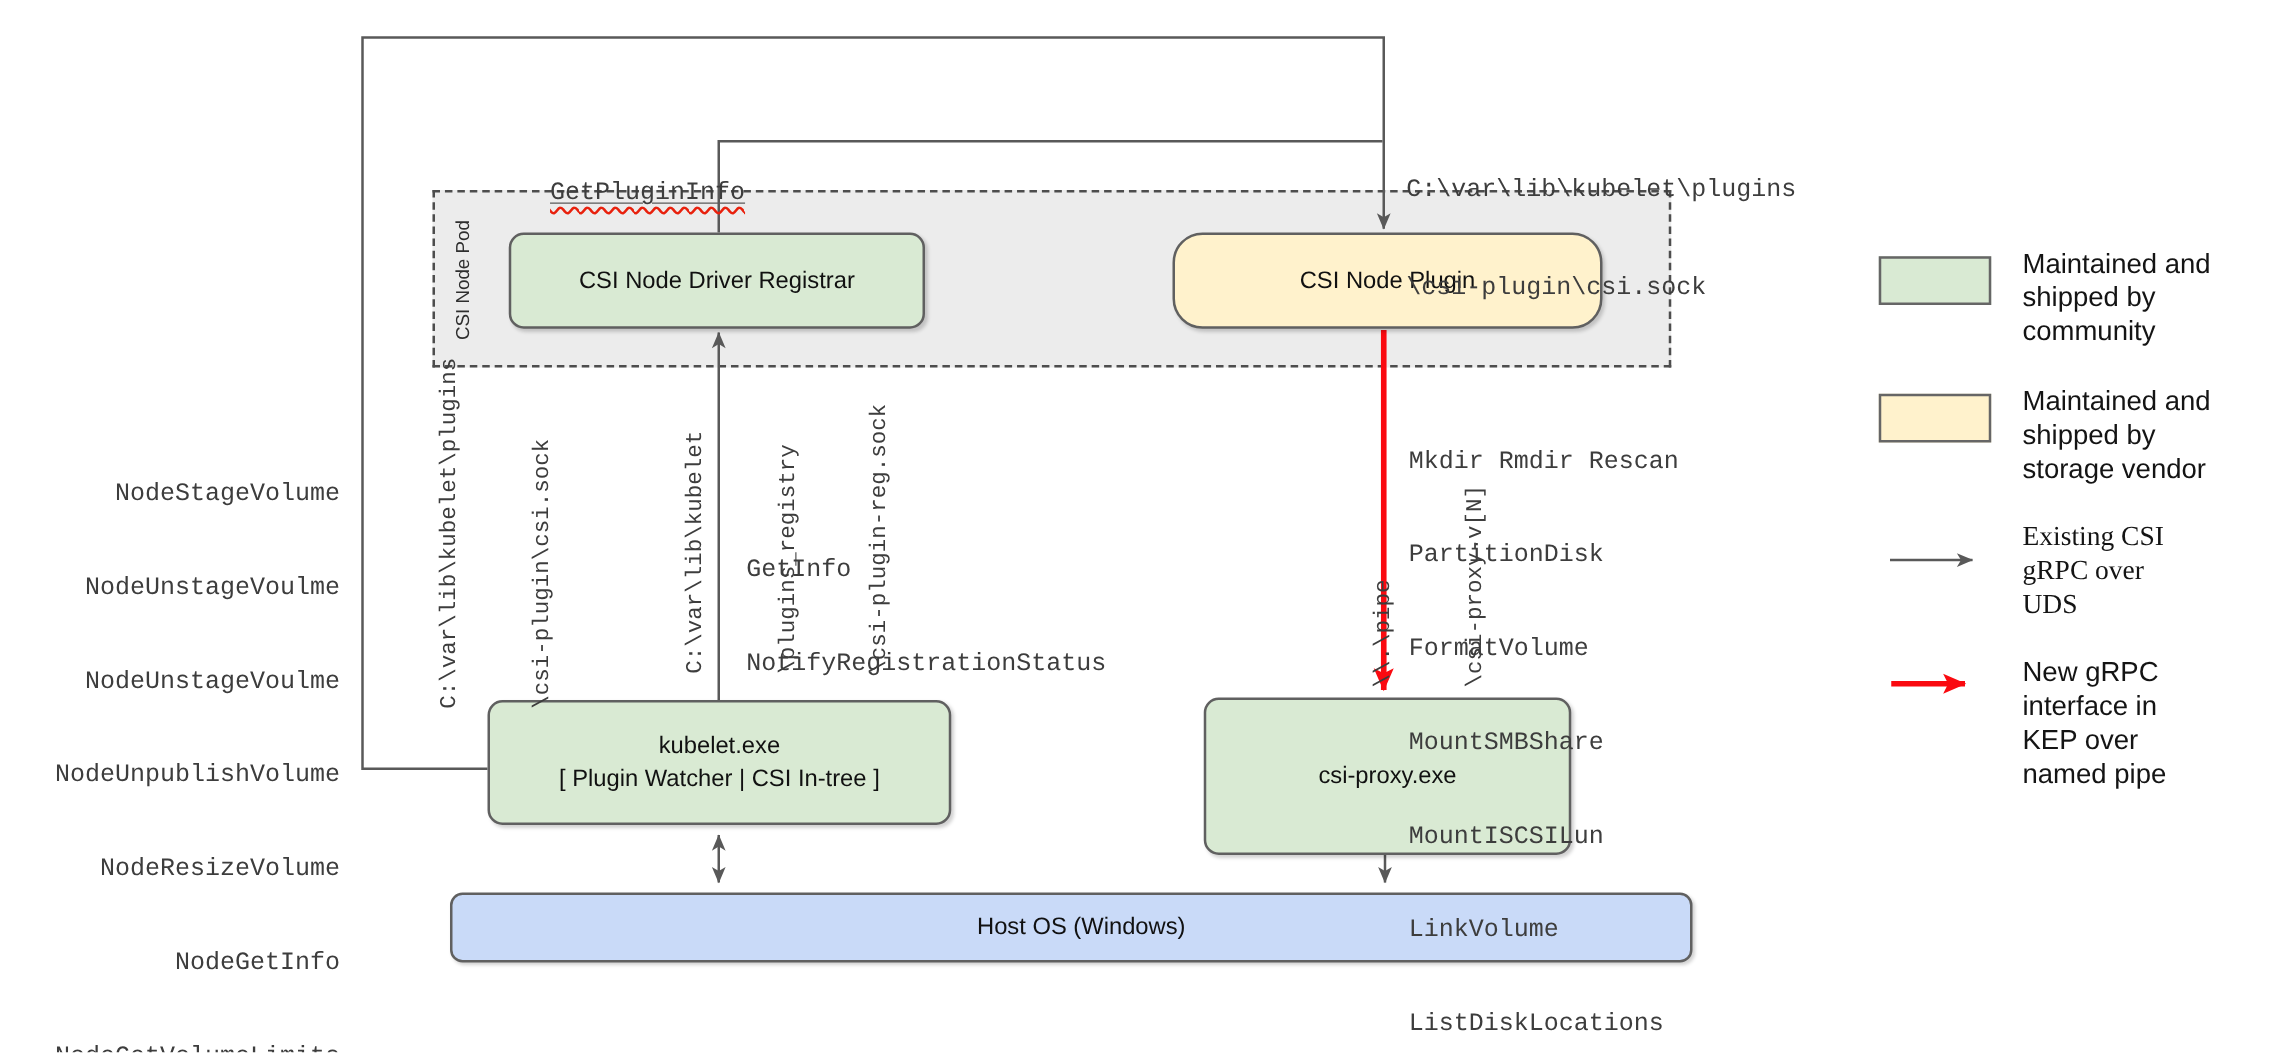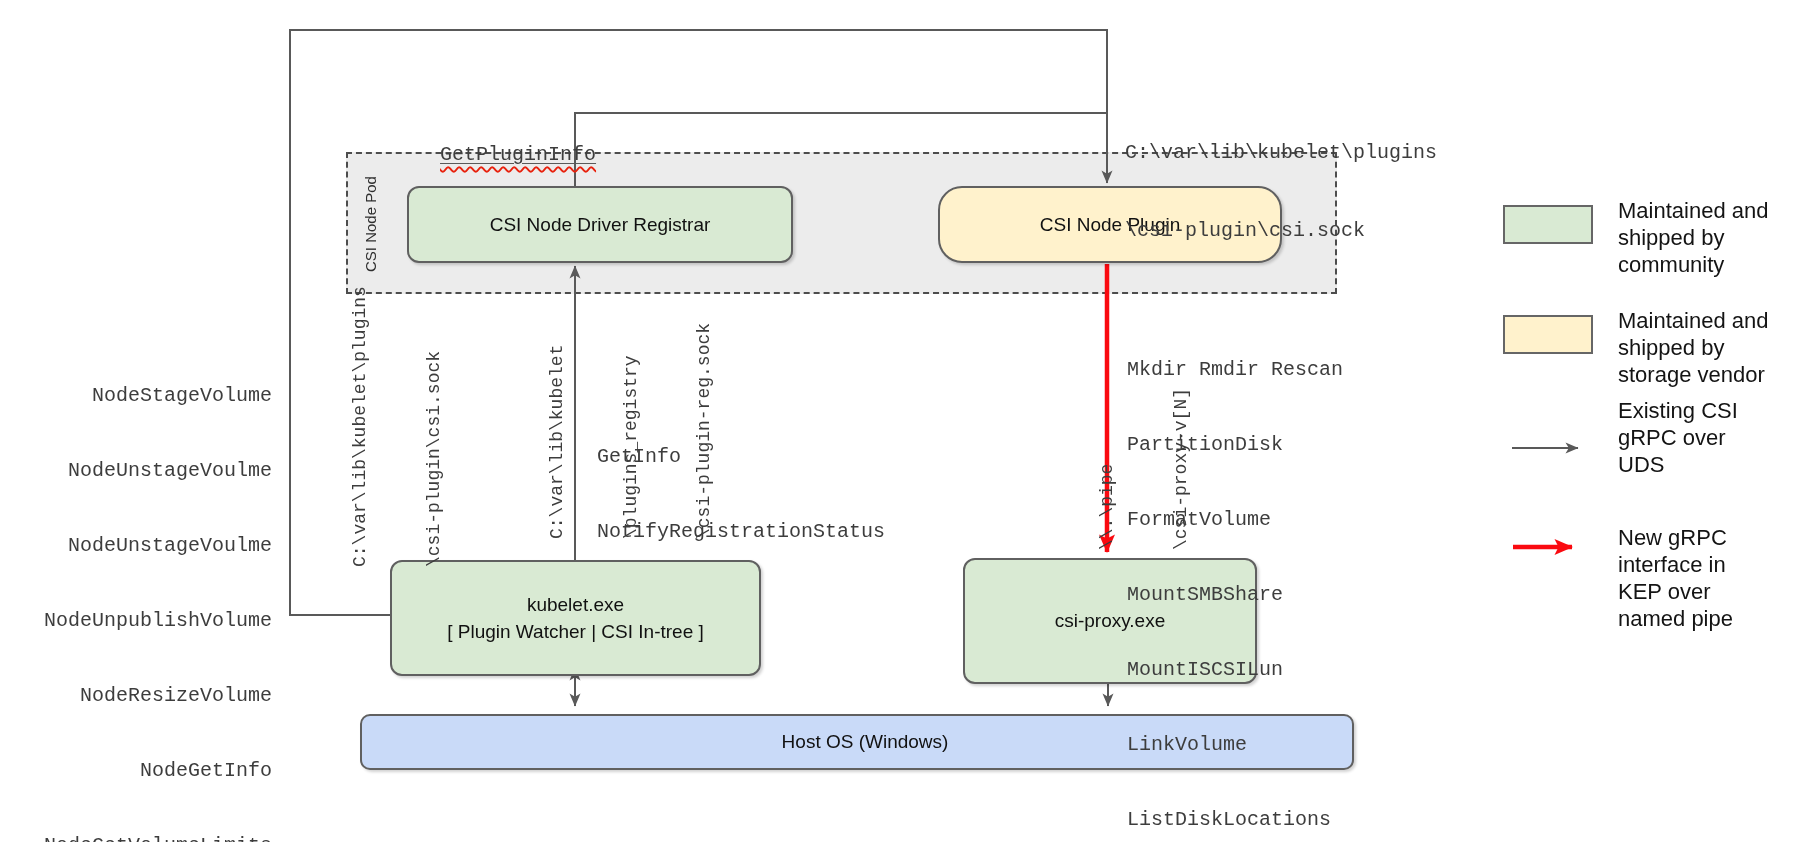--- a/index.html
+++ b/index.html
@@ -76,29 +76,29 @@
 
     <path d="M1108,668 V706" fill="none" stroke="var(--line_gray)" stroke-width="2" marker-start="url(#mGray)" marker-end="url(#mGray)"></path>
 
     <path d="M1512,448 H1578" fill="none" stroke="var(--line_gray)" stroke-width="2" marker-end="url(#mGray)"></path>
     <path d="M1513,547 H1572" fill="none" stroke="var(--new_grpc_red)" stroke-width="4.5" marker-end="url(#mRed)"></path>
   </svg>
 
   <div class="pod"></div>
   <div class="pod-label">CSI Node Pod</div>
 
-  <div class="box green" style="left:407px; top:186px; width:386px; height:77px;">
+  <div class="box green" style="left:407px; top:186px; width:333px; height:77px;">
     <span>CSI Node Driver Registrar</span>
   </div>
 
   <div class="box yellow" style="left:938px; top:186px; width:344px; height:77px;border-radius:24px;">
     <span>CSI Node Plugin</span>
   </div>
 
-  <div class="box green" style="left:390px; top:560px; width:371px; height:116px;">
+  <div class="box green" style="left:390px; top:560px; width:371px; height:100px;">
     <span class="kubelet-line">kubelet.exe</span>
     <span class="kubelet-line">[ Plugin Watcher | CSI In-tree ]</span>
   </div>
 
   <div class="box green" style="left:963px; top:558px; width:294px; height:126px;">
     <span>csi-proxy.exe</span>
   </div>
 
   <div class="box blue" style="left:360px; top:714px; width:994px; height:56px; border-radius:10px;padding-left:16px;">
     <span>Host OS (Windows)</span>
@@ -164,21 +164,21 @@
     <div>community</div>
   </div>
 
   <div class="swatch" style="left:1503px; top:315px; background:var(--vendor_yellow);"></div>
   <div class="legend-text" style="top:307px;">
     <div>Maintained and</div>
     <div>shipped by</div>
     <div>storage vendor</div>
   </div>
 
-  <div class="legend-text" style="top:397px;">
+  <div class="legend-text" style="top:415px;font-family:Liberation Serif, serif;">
     <div>Existing CSI</div>
     <div>gRPC over</div>
     <div>UDS</div>
   </div>
 
   <div class="legend-text" style="top:524px;">
     <div>New gRPC</div>
     <div>interface in</div>
     <div>KEP over</div>
     <div>named pipe</div>

